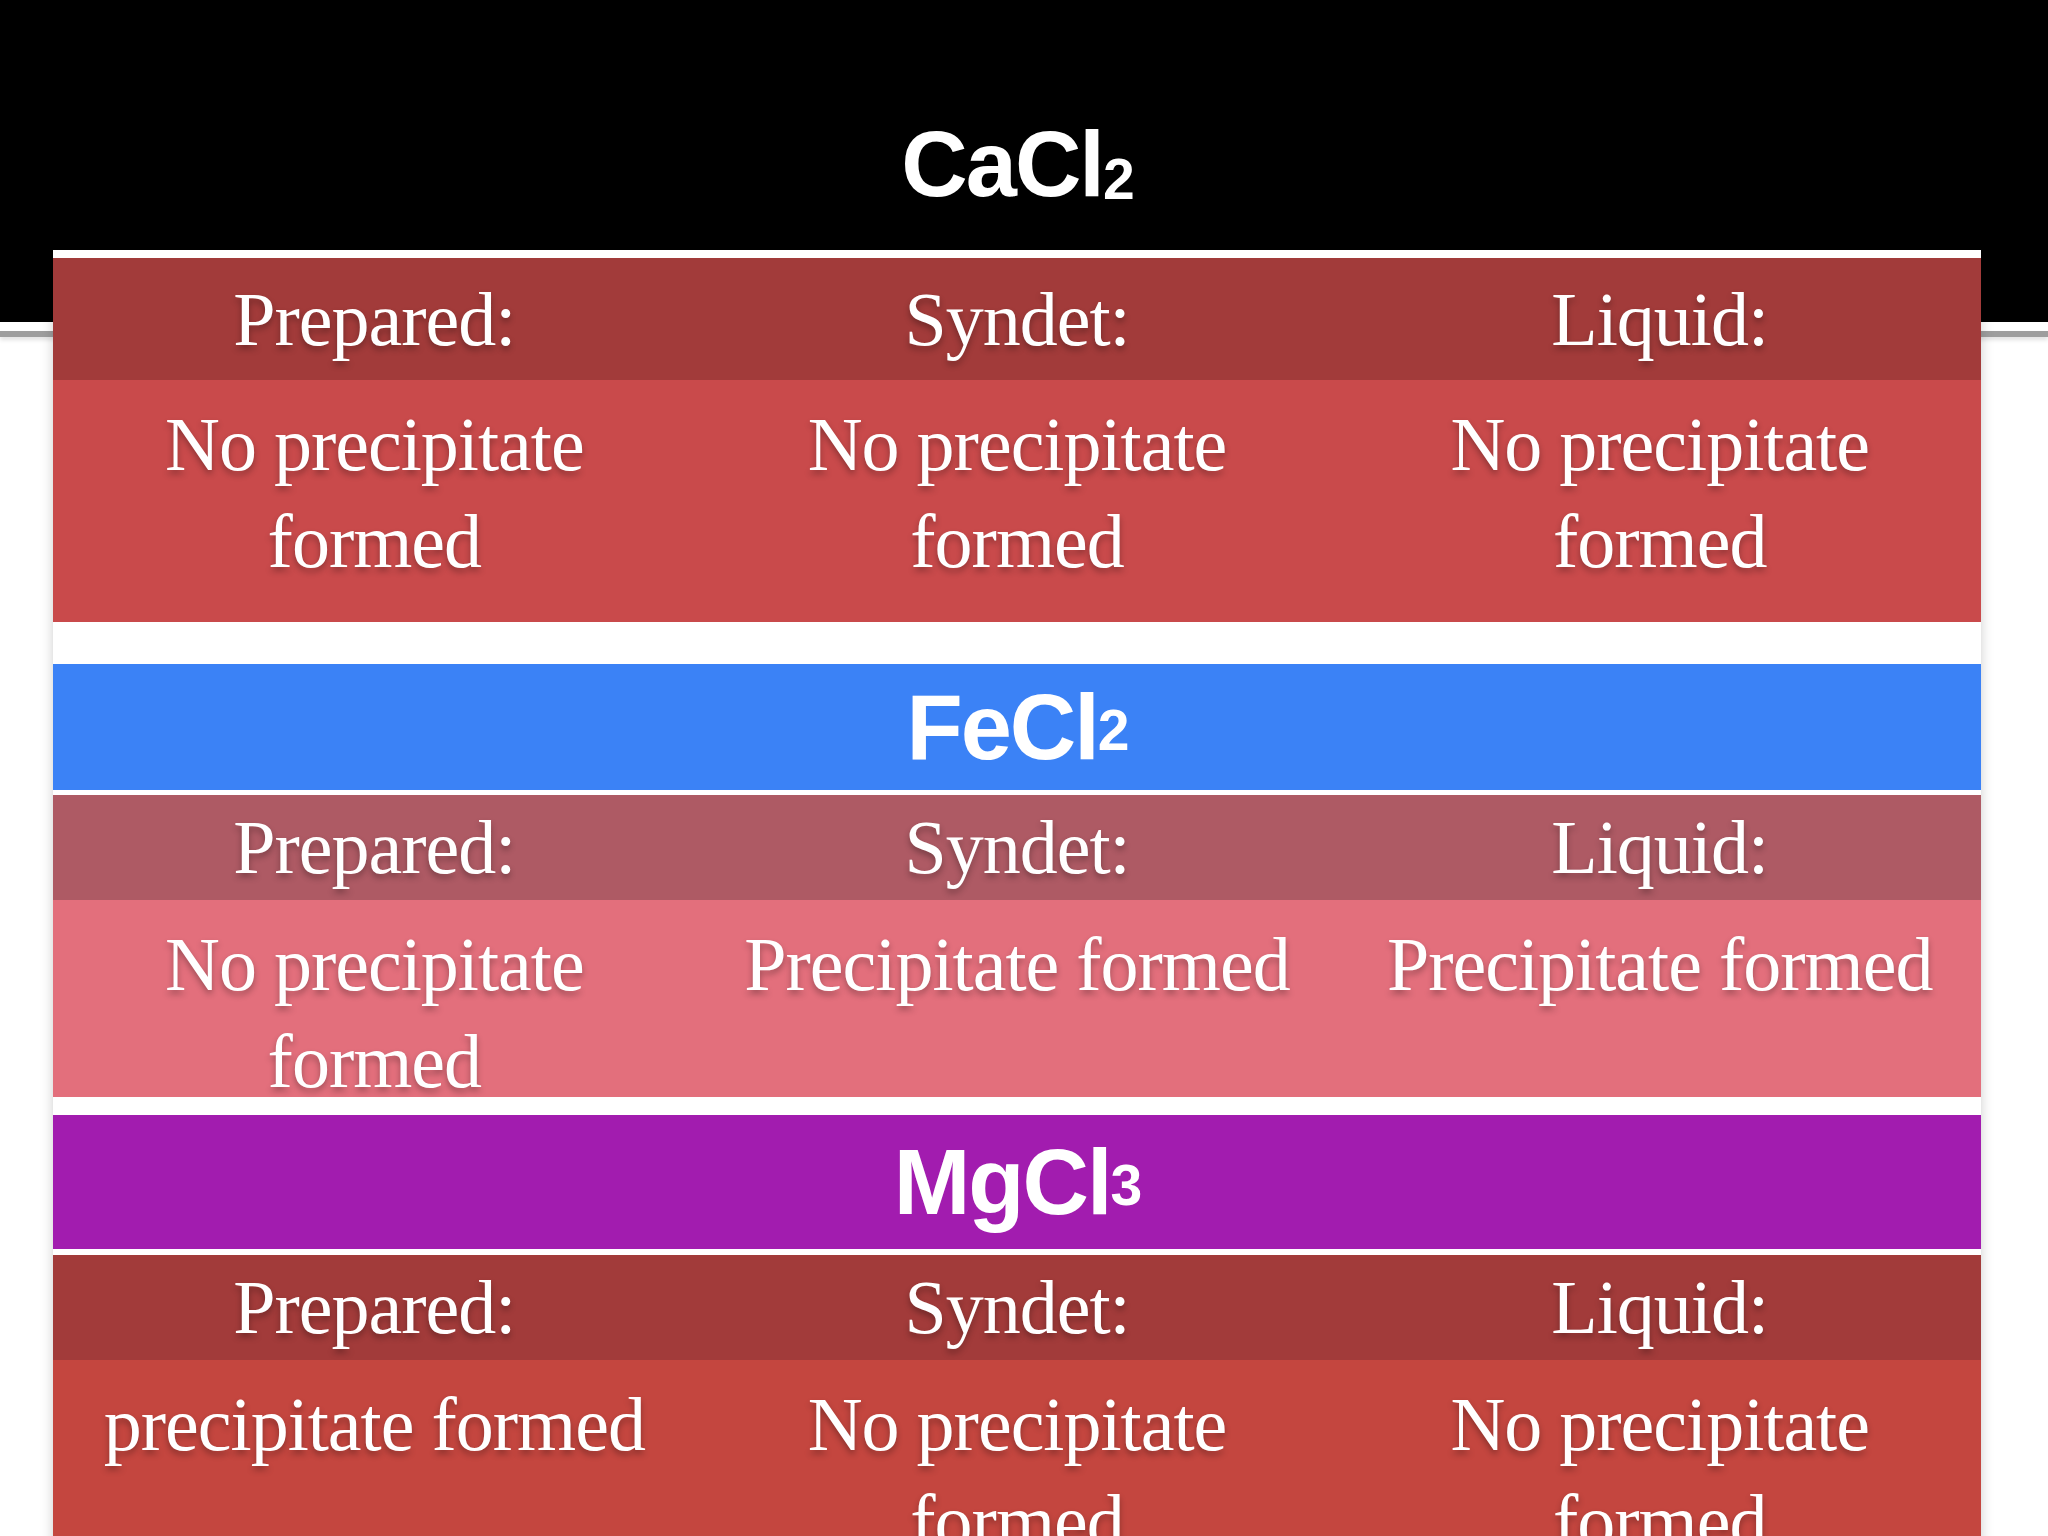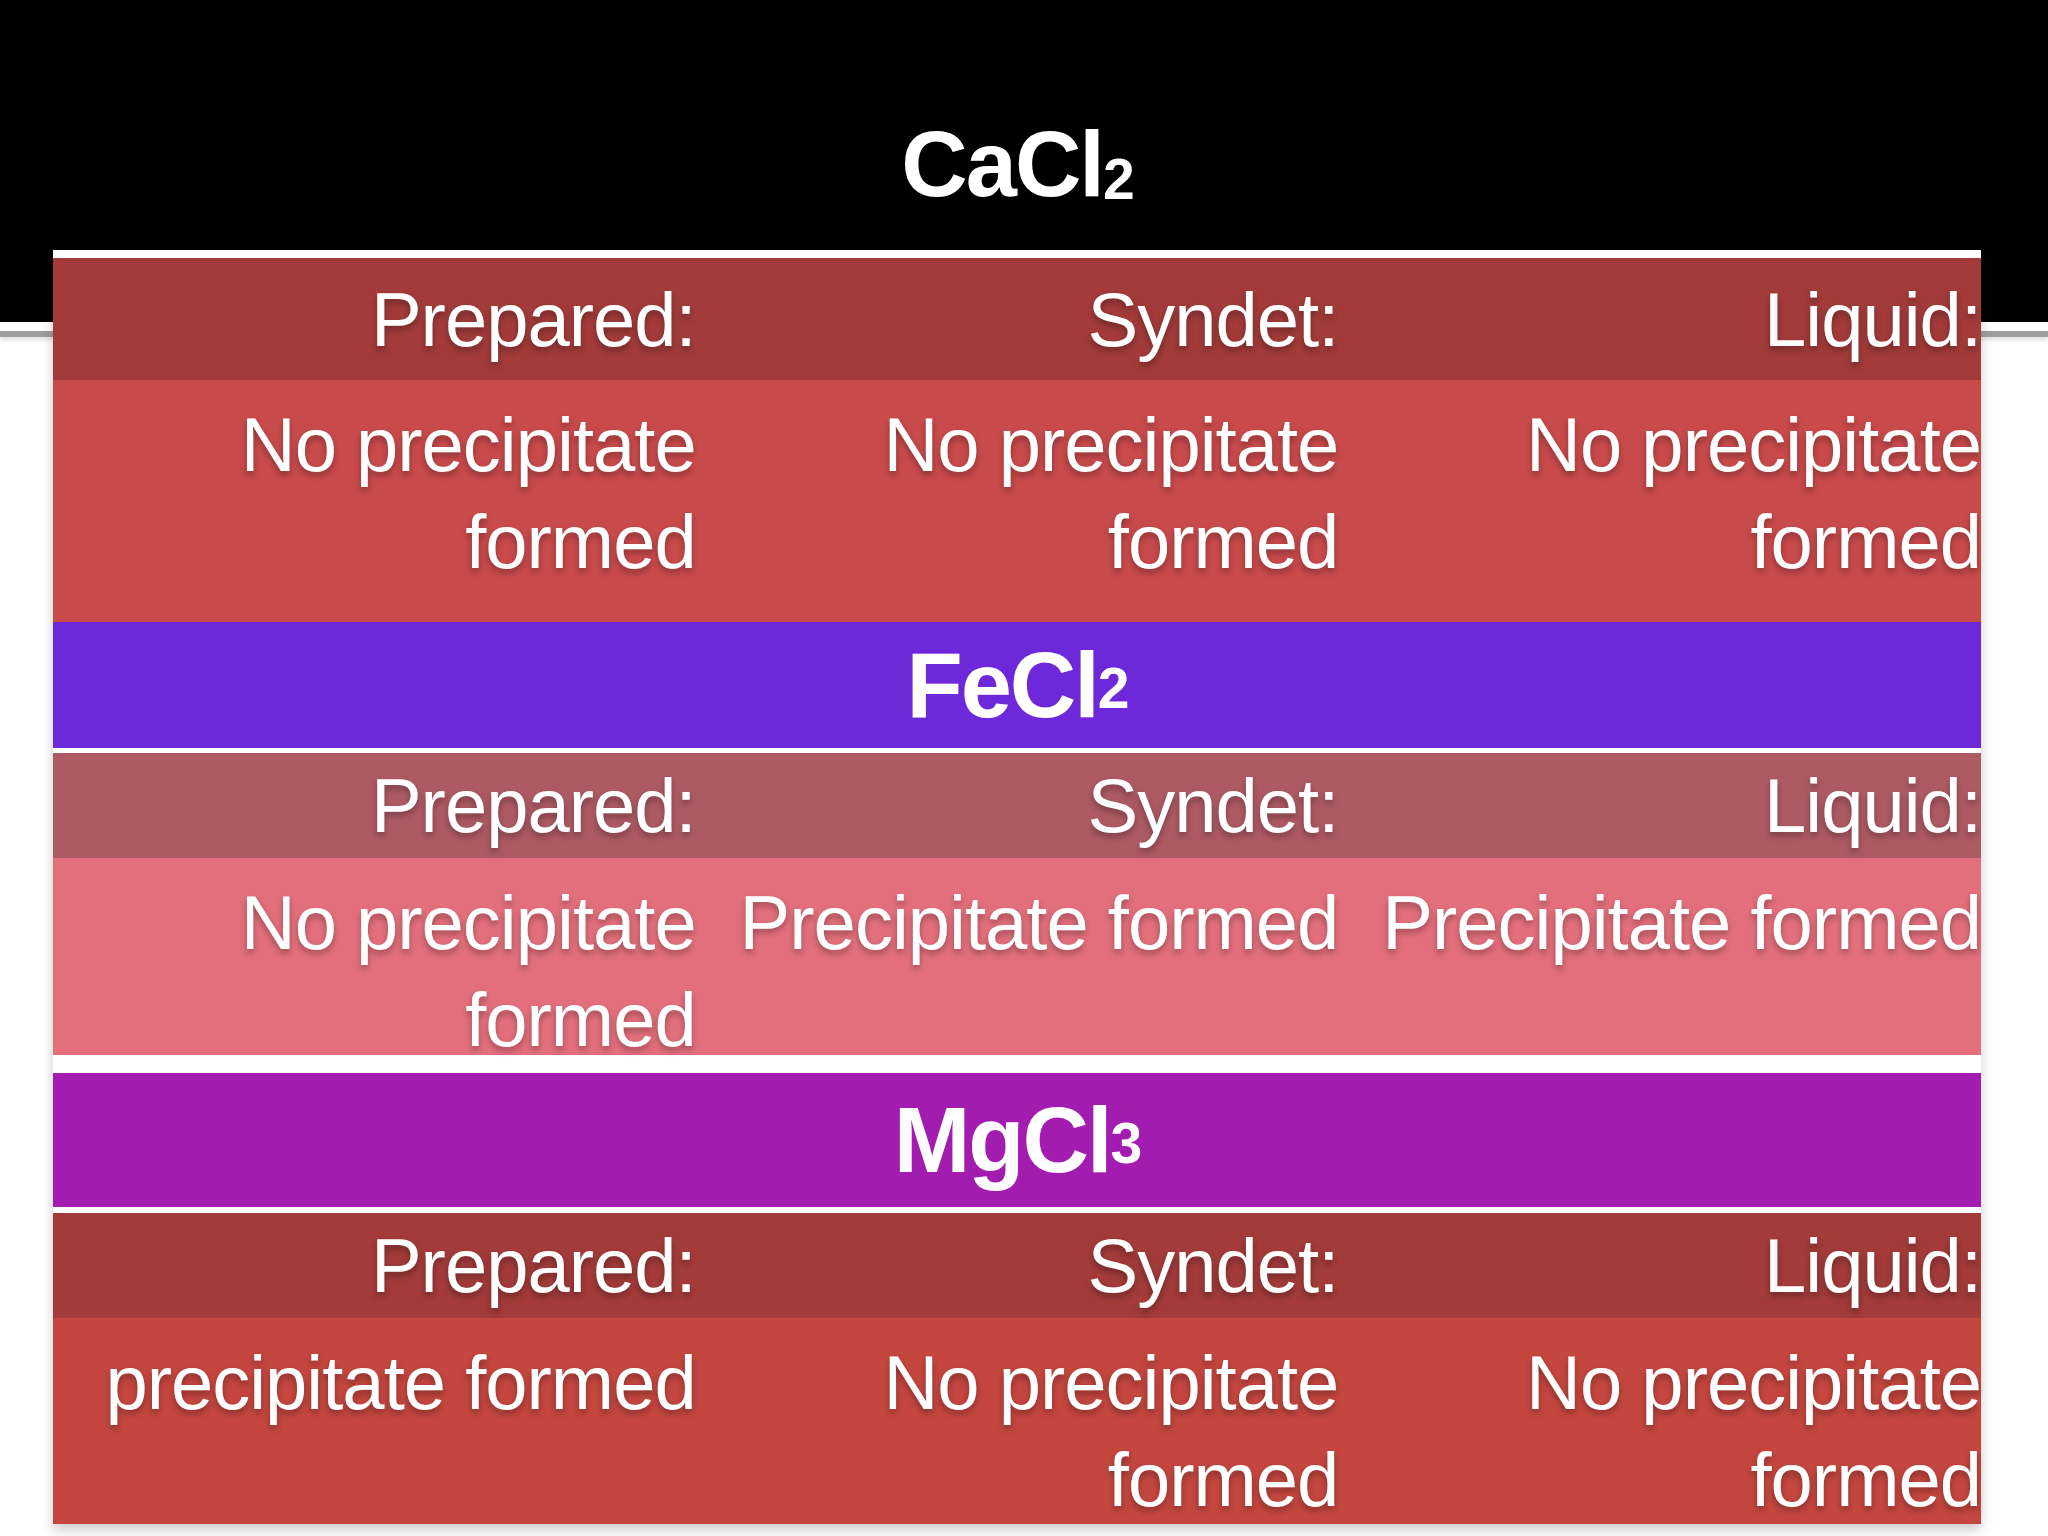--- a/index.html
+++ b/index.html
@@ -56,26 +56,27 @@
     box-shadow: 0 6px 12px rgba(0,0,0,0.20);
   }
   .top-border { height: 8px; background: #ffffff; }
   .wline5 { height: 5px; background: #ffffff; }
   .wline6 { height: 6px; background: #ffffff; }
   .wgap   { height: 18px; background: #ffffff; }
 
   .row { display: flex; width: 100%; }
   .cell {
     flex: 1 1 0;
-    text-align: right;
+    text-align: center;
     color: #ffffff;
     font-size: 76px;
     letter-spacing: -1px;
     white-space: pre-line;
     text-shadow: 0 4px 6px rgba(0,0,0,0.30);
+    font-family: Liberation Serif, serif;
   }
 
   
   .hdr-row   { align-items: center; }
   .hdr-122   { height: 122px; }
   .hdr-105   { height: 105px; }
 
   
   .data-row .cell { line-height: 97px; padding-top: 16px; }
   .data-242  { height: 242px; }
@@ -117,21 +118,21 @@
     </div>
     <div class="row data-row data-242" style="background-color: rgb(201, 74, 75);">
       <div class="cell">No precipitate
 formed</div>
       <div class="cell">No precipitate
 formed</div>
       <div class="cell">No precipitate
 formed</div>
     </div>
 
-    <div class="band-row band-126" style="background-color: #6d28d9;">
+    <div class="band-row band-126" style="background-color: #3b82f6; margin-top: 42px;">
       <span>FeCl</span>
         <span class="sub">2</span>
     </div>
     <div class="wline5"></div>
     <div class="row hdr-row hdr-105" style="background-color: rgb(174, 90, 100);">
       <div class="cell">Prepared:</div>
       <div class="cell">Syndet:</div>
       <div class="cell">Liquid:</div>
     </div>
     <div class="row data-row data-197" style="background-color: rgb(227, 111, 124);">

